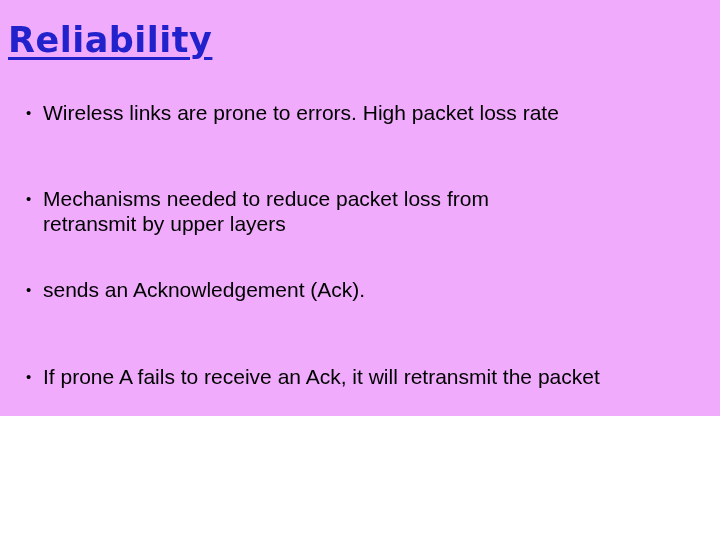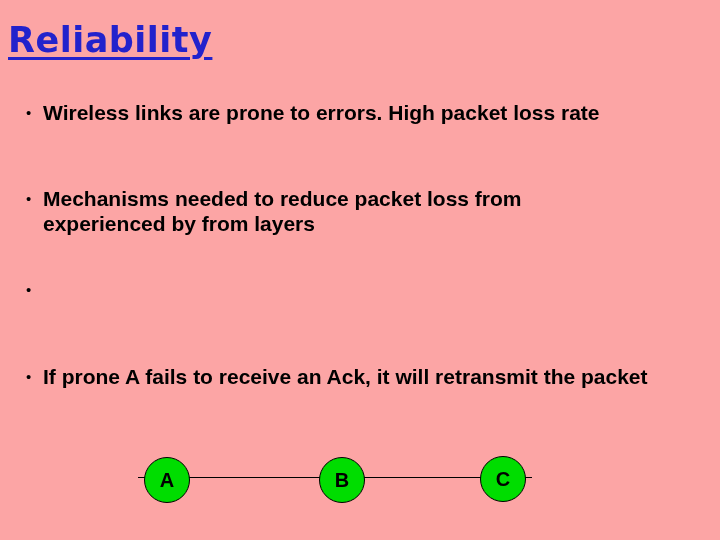--- a/index.html
+++ b/index.html
@@ -3,22 +3,22 @@
 <meta charset="utf-8">
 <style>
   html, body {
     margin: 0;
     padding: 0;
     background: #ffffff;
   }
   .slide {
     position: relative;
     width: 720px;
-    height: 540px;
-    background: #fca5a5;
+    height: 416px;
+    background: #f0abfc;
     overflow: hidden;
     font-family: "Liberation Sans", sans-serif;
   }
   .title {
     position: absolute;
     left: 8px;
     top: 20px;
     font-family: "DejaVu Sans", sans-serif;
     font-weight: bold;
     font-size: 35px;
@@ -41,21 +41,20 @@
     font-size: 15px;
     line-height: 25px;
     color: #000000;
   }
   .bullet-text {
     flex: 1;
     font-size: 21px;
     line-height: 25px;
     color: #000000;
     white-space: nowrap;
-    font-weight: bold;
   }
   .b1 { top: 100px; }
   .b2 { top: 186px; }
   .b3 { top: 277px; }
   .b4 { top: 364px; }
   .diagram {
     position: absolute;
     left: 0;
     top: 0;
     width: 720px;
@@ -101,27 +100,28 @@
     <span class="bullet-marker">•</span>
     <div class="bullet-text">
       <div>Wireless links are prone to errors. High packet loss rate</div>
     </div>
   </div>
 
   <div class="bullet-item b2">
     <span class="bullet-marker">•</span>
     <div class="bullet-text">
       <div>Mechanisms needed to reduce packet loss from</div>
-      <div>experienced by from layers</div>
+      <div>retransmit by upper layers</div>
     </div>
   </div>
 
   <div class="bullet-item b3">
     <span class="bullet-marker">•</span>
     <div class="bullet-text">
+      <div>sends an Acknowledgement (Ack).</div>
     </div>
   </div>
 
   <div class="bullet-item b4">
     <span class="bullet-marker">•</span>
     <div class="bullet-text">
       <div>If prone A fails to receive an Ack, it will retransmit the packet</div>
     </div>
   </div>
 

